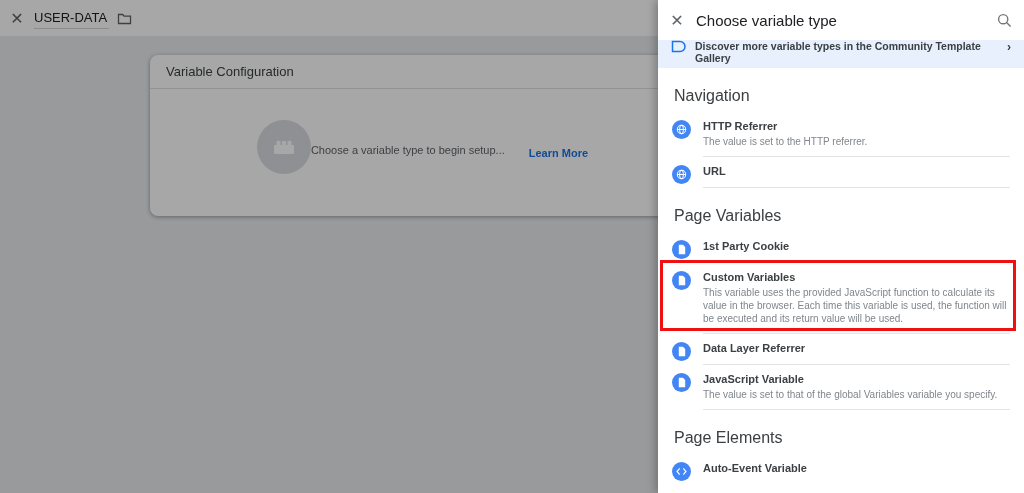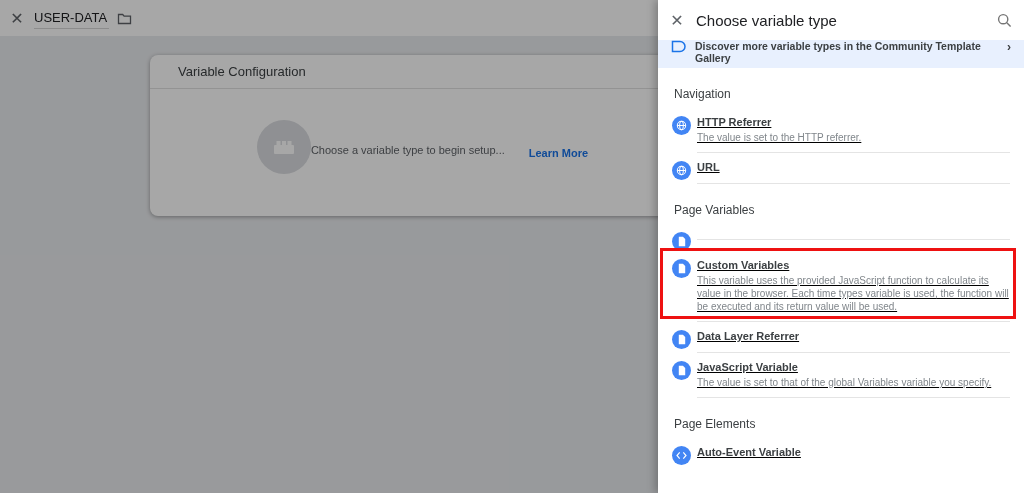--- a/index.html
+++ b/index.html
@@ -10,21 +10,21 @@
   .editor { position:absolute; left:0; top:0; width:659px; height:493px; background:#e9ebee; }
   .topbar { position:absolute; left:0; top:0; width:100%; height:36px; background:#ffffff;
     display:flex; align-items:center; }
   .topbar .close-x { width:34px; text-align:center; font-size:16px; color:#5f6368; cursor:pointer; }
   .ws-title-wrap { display:flex; align-items:center; gap:8px; }
   .ws-title { font-size:13px; color:#202124; border-bottom:1px solid #d6d6d6; padding:2px 2px 3px 0; }
   .folder-ic { display:flex; align-items:center; }
 
   .config-card { position:absolute; left:150px; top:55px; width:545px; height:161px;
     background:#ffffff; border-radius:8px; box-shadow:0 1px 4px rgba(0,0,0,.35); overflow:hidden; }
-  .config-card .card-hd { height:34px; display:flex; align-items:center; padding:0 28px;
+  .config-card .card-hd { height:34px; display:flex; align-items:center; padding:0 16px;
     font-size:13px; color:#3c4043; border-bottom:1px solid #e0e0e0; }
   .card-body { height:127px; display:flex; flex-direction:row; align-items:center; justify-content:center; }
   .brick-circle { width:54px; height:54px; border-radius:50%; background:#dadce0;
     display:flex; align-items:center; justify-content:center; margin-bottom:12px; }
   .card-hint { font-size:11px; color:#5f6368; margin-bottom:5px; }
   .learn-more { font-size:11px; font-weight:bold; color:#1a73e8; cursor:pointer;padding-left:24px; }
 
   .dim { position:absolute; left:0; top:0; width:659px; height:493px;
     background:rgba(0,0,0,.345); z-index:5; }
 
@@ -34,26 +34,26 @@
   .panel-hd { height:40px; display:flex; align-items:center; }
   .panel-hd .close-x { width:38px; text-align:center; font-size:16px; color:#5f6368; cursor:pointer; }
   .panel-title { flex:1; font-size:15px; color:#202124; }
   .search-btn { width:40px; display:flex; justify-content:center; cursor:pointer; }
 
   .banner { height:28px; background:#e8f0fe; display:flex; align-items:flex-start; cursor:pointer; }
   .banner .b-ic { width:24px; margin-left:13px; display:flex; }
   .banner .b-txt { flex:1; font-size:10.5px; font-weight:bold; color:#3c4043; }
   .banner .b-chev { width:30px; text-align:center; font-size:12px; font-weight:bold; color:#3c4043; }
 
-  .sec-hd { font-size:12px; color:#3c4043; margin:19px 0 7px 16px; }
+  .sec-hd { font-size:16px; color:#3c4043; margin:19px 0 7px 16px; }
 
   .vrow { position:relative; display:flex; padding:7px 0 0 14px; cursor:pointer; }
   .vrow .ic { width:19px; height:19px; border-radius:50%; background:#4285f4; flex:none;
     display:flex; align-items:center; justify-content:center; margin-top:1px; }
-  .vrow .tx { margin-left:6px; flex:1; padding-right:14px;text-decoration:underline; }
+  .vrow .tx { margin-left:12px; flex:1; padding-right:14px; }
   .vrow .tt { font-size:11px; font-weight:bold; color:#3c4043; line-height:15px; }
   .vrow .ds { font-size:10px; color:#80868b; line-height:13px; margin-top:1px; }
   .vrow .tx .rule { height:1px; background:#e4e4e4; margin-top:8px; }
   .hl-box { position:absolute; left:2px; right:8px; top:-3px; bottom:3px;
     border:3px solid #ee1111; z-index:20; pointer-events:none; }
 </style>
 </head>
 <body>
 
 <div class="editor">
@@ -144,34 +144,35 @@
 
   <div class="sec-hd">Page Variables</div>
 
   <div class="vrow">
     <span class="ic">
       <svg width="10" height="11" viewBox="0 0 10 12">
         <path d="M1.5 0.8 h4.5 l2.5 2.6 v7.8 h-7 z" fill="#fff"></path>
       </svg>
     </span>
     <div class="tx">
+      <div class="tt">1st Party Cookie</div>
       <div class="rule"></div>
     </div>
   </div>
 
   <div class="vrow">
     <div class="hl-box"></div>
     <span class="ic">
       <svg width="10" height="11" viewBox="0 0 10 12">
         <path d="M1.5 0.8 h4.5 l2.5 2.6 v7.8 h-7 z" fill="#fff"></path>
       </svg>
     </span>
     <div class="tx">
       <div class="tt">Custom Variables</div>
-      <div class="ds">This variable uses the provided JavaScript function to calculate its value in the browser. Each time types variable is used, the function will be executed and its return value will be used.</div>
+      <div class="ds">This variable uses the provided JavaScript function to calculate its value in the browser. Each time this variable is used, the function will be executed and its return value will be used.</div>
       <div class="rule"></div>
     </div>
   </div>
 
   <div class="vrow">
     <span class="ic">
       <svg width="10" height="11" viewBox="0 0 10 12">
         <path d="M1.5 0.8 h4.5 l2.5 2.6 v7.8 h-7 z" fill="#fff"></path>
       </svg>
     </span>

